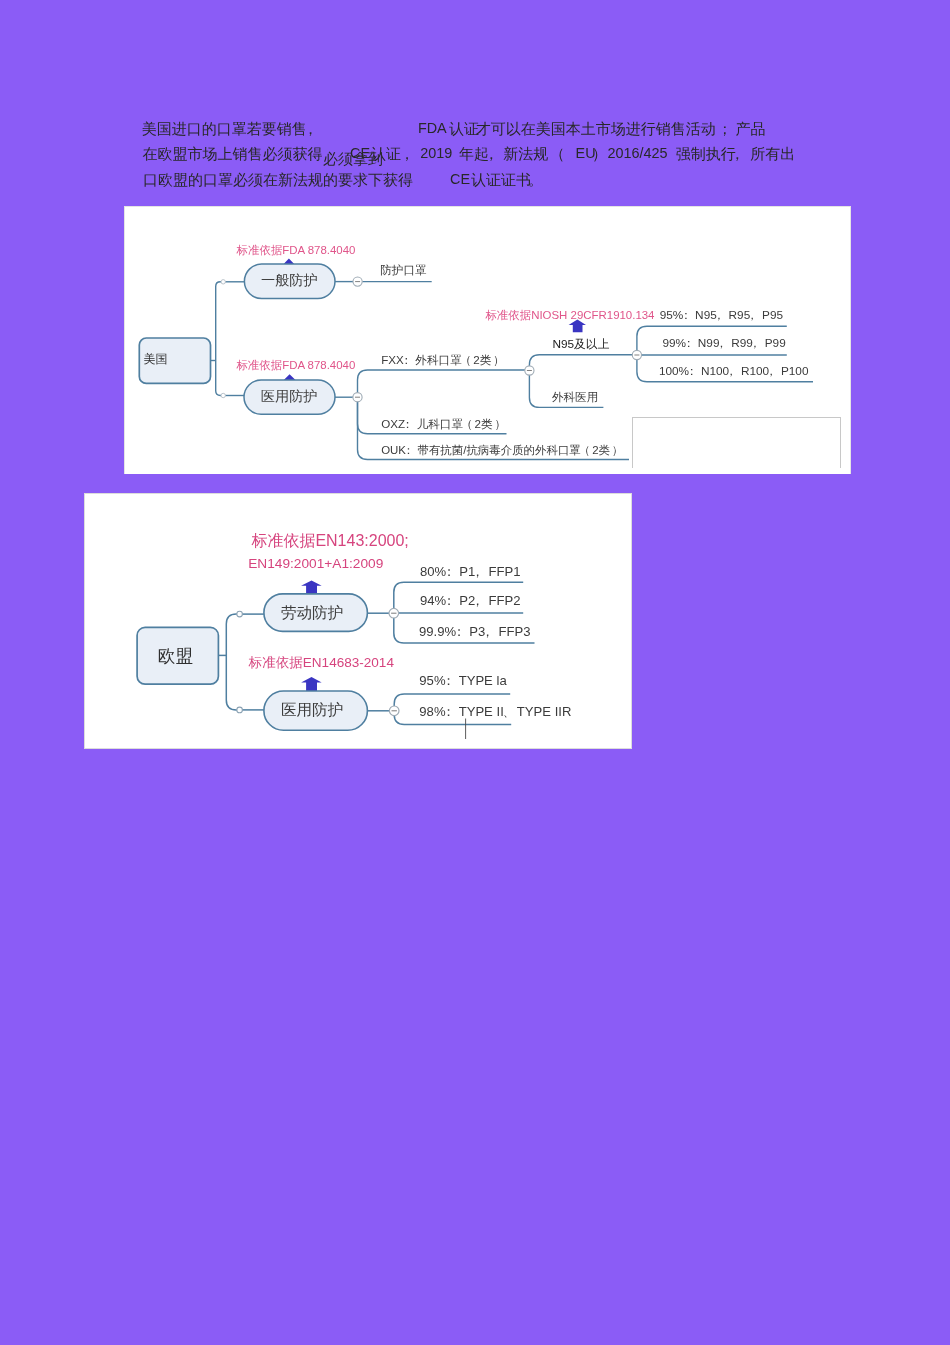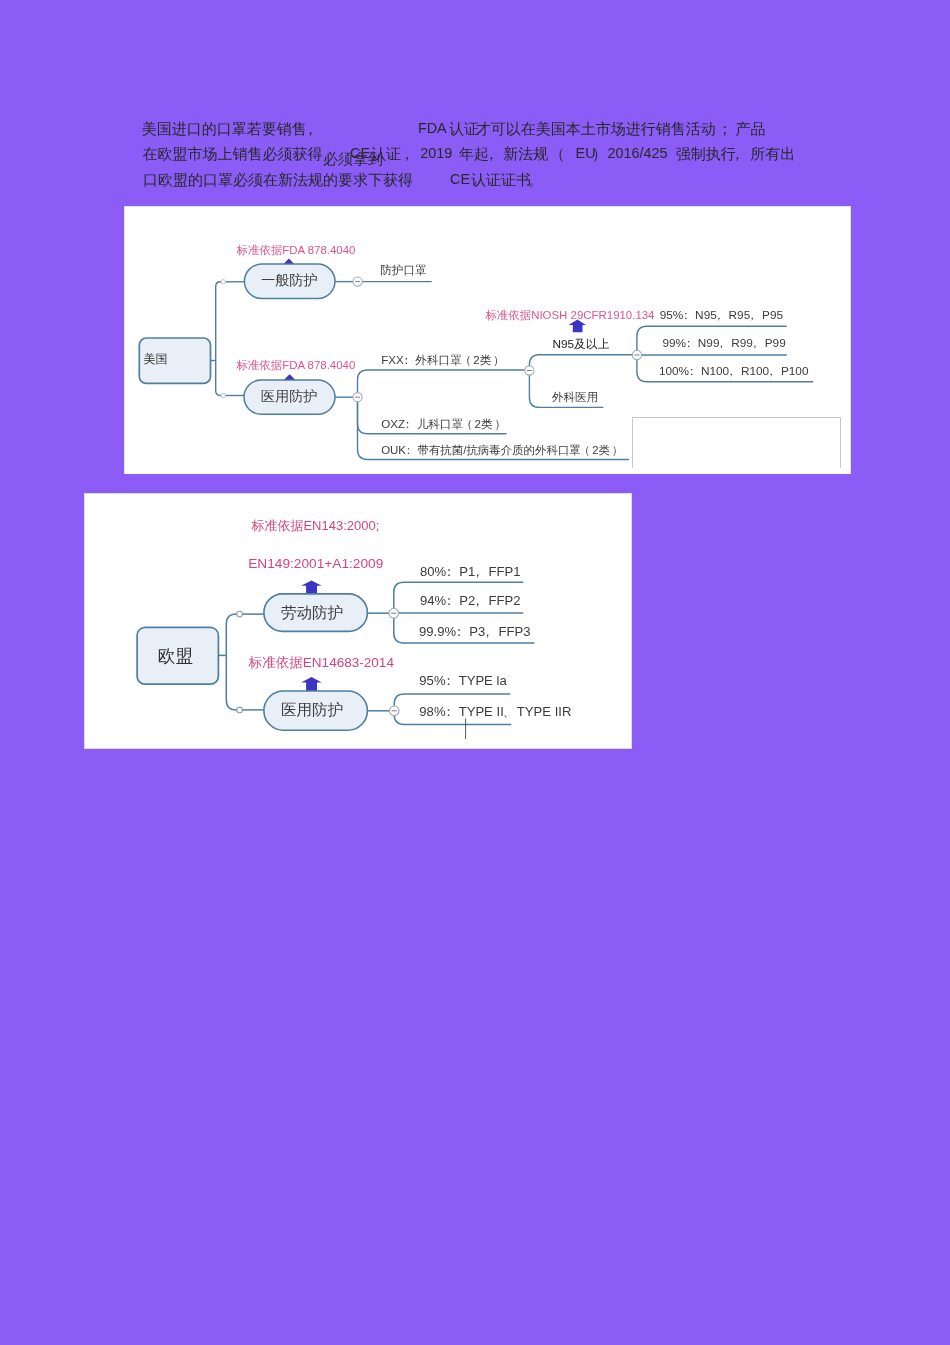--- a/index.html
+++ b/index.html
@@ -176,21 +176,21 @@
   <g>
           <circle cx="309.2" cy="216.8" r="4.8" fill="#fff" stroke="#9fabb5" stroke-width="1.2"></circle>
           <path d="M 306.5 216.8 H 311.9" stroke="#7a7a7a" stroke-width="1.0"></path>
         </g>
 </svg>
 
     <div class="flabels">
         <span class="nodetext" style="left: 72.8px; top: 153.6px; font-size: 17.6px; color: rgb(47, 47, 47);">欧盟</span>
         <span class="nodetext" style="left: 195.9px; top: 111px; font-size: 15.6px; color: rgb(61, 61, 61);">劳动防护</span>
         <span class="nodetext" style="left: 195.9px; top: 207.6px; font-size: 15.6px; color: rgb(61, 61, 61);">医用防护</span>
-        <span class="anno" style="left: 166.4px; top: 25px; font-size: 13px; color: rgb(214, 68, 126);">标准依据EN143:2000;</span>
+        <span class="anno" style="left: 166.4px; top: 39px; font-size: 16px; color: rgb(214, 68, 126);">标准依据EN143:2000;</span>
         <span class="anno" style="left: 163.2px; top: 62.5px; font-size: 13.7px; color: rgb(214, 68, 126);">EN149:2001+A1:2009</span>
         <span class="anno" style="left: 163.6px; top: 161.6px; font-size: 13.55px; color: rgb(214, 68, 126);">标准依据EN14683-2014</span>
         <span class="leaf" style="left: 335px; top: 70.8px; font-size: 13.1px; color: rgb(59, 59, 59);"><i style="font-style: normal;">8</i><i style="font-style: normal;">0</i><i style="font-style: normal;">%</i><i class="punc2" style="font-style: normal;">：</i><i style="font-style: normal;">P</i><i style="font-style: normal;">1</i><i class="punc" style="font-style: normal;">，</i><i style="font-style: normal;">F</i><i style="font-style: normal;">F</i><i style="font-style: normal;">P</i><i style="font-style: normal;">1</i></span>
         <span class="leaf" style="left: 335px; top: 100.4px; font-size: 13.1px; color: rgb(59, 59, 59);"><i style="font-style: normal;">9</i><i style="font-style: normal;">4</i><i style="font-style: normal;">%</i><i class="punc2" style="font-style: normal;">：</i><i style="font-style: normal;">P</i><i style="font-style: normal;">2</i><i class="punc" style="font-style: normal;">，</i><i style="font-style: normal;">F</i><i style="font-style: normal;">F</i><i style="font-style: normal;">P</i><i style="font-style: normal;">2</i></span>
         <span class="leaf" style="left: 334px; top: 131px; font-size: 13.1px; color: rgb(59, 59, 59);"><i style="font-style: normal;">9</i><i style="font-style: normal;">9</i><i style="font-style: normal;">.</i><i style="font-style: normal;">9</i><i style="font-style: normal;">%</i><i class="punc2" style="font-style: normal;">：</i><i style="font-style: normal;">P</i><i style="font-style: normal;">3</i><i class="punc" style="font-style: normal;">，</i><i style="font-style: normal;">F</i><i style="font-style: normal;">F</i><i style="font-style: normal;">P</i><i style="font-style: normal;">3</i></span>
         <span class="leaf" style="left: 334.3px; top: 180.4px; font-size: 13.1px; color: rgb(59, 59, 59);"><i style="font-style: normal;">9</i><i style="font-style: normal;">5</i><i style="font-style: normal;">%</i><i class="punc2" style="font-style: normal;">：</i><i style="font-style: normal;">T</i><i style="font-style: normal;">Y</i><i style="font-style: normal;">P</i><i style="font-style: normal;">E</i><i style="font-style: normal;"> </i><i style="font-style: normal;">l</i><i style="font-style: normal;">a</i></span>
         <span class="leaf" style="left: 334.3px; top: 211.2px; font-size: 13.1px; color: rgb(59, 59, 59);"><i style="font-style: normal;">9</i><i style="font-style: normal;">8</i><i style="font-style: normal;">%</i><i class="punc2" style="font-style: normal;">：</i><i style="font-style: normal;">T</i><i style="font-style: normal;">Y</i><i style="font-style: normal;">P</i><i style="font-style: normal;">E</i><i style="font-style: normal;"> </i><i style="font-style: normal;">I</i><i style="font-style: normal;">I</i><i class="punc3" style="font-style: normal;">、</i><i style="font-style: normal;">T</i><i style="font-style: normal;">Y</i><i style="font-style: normal;">P</i><i style="font-style: normal;">E</i><i style="font-style: normal;"> </i><i style="font-style: normal;">I</i><i style="font-style: normal;">I</i><i style="font-style: normal;">R</i></span>
       </div>
   </div>
 

